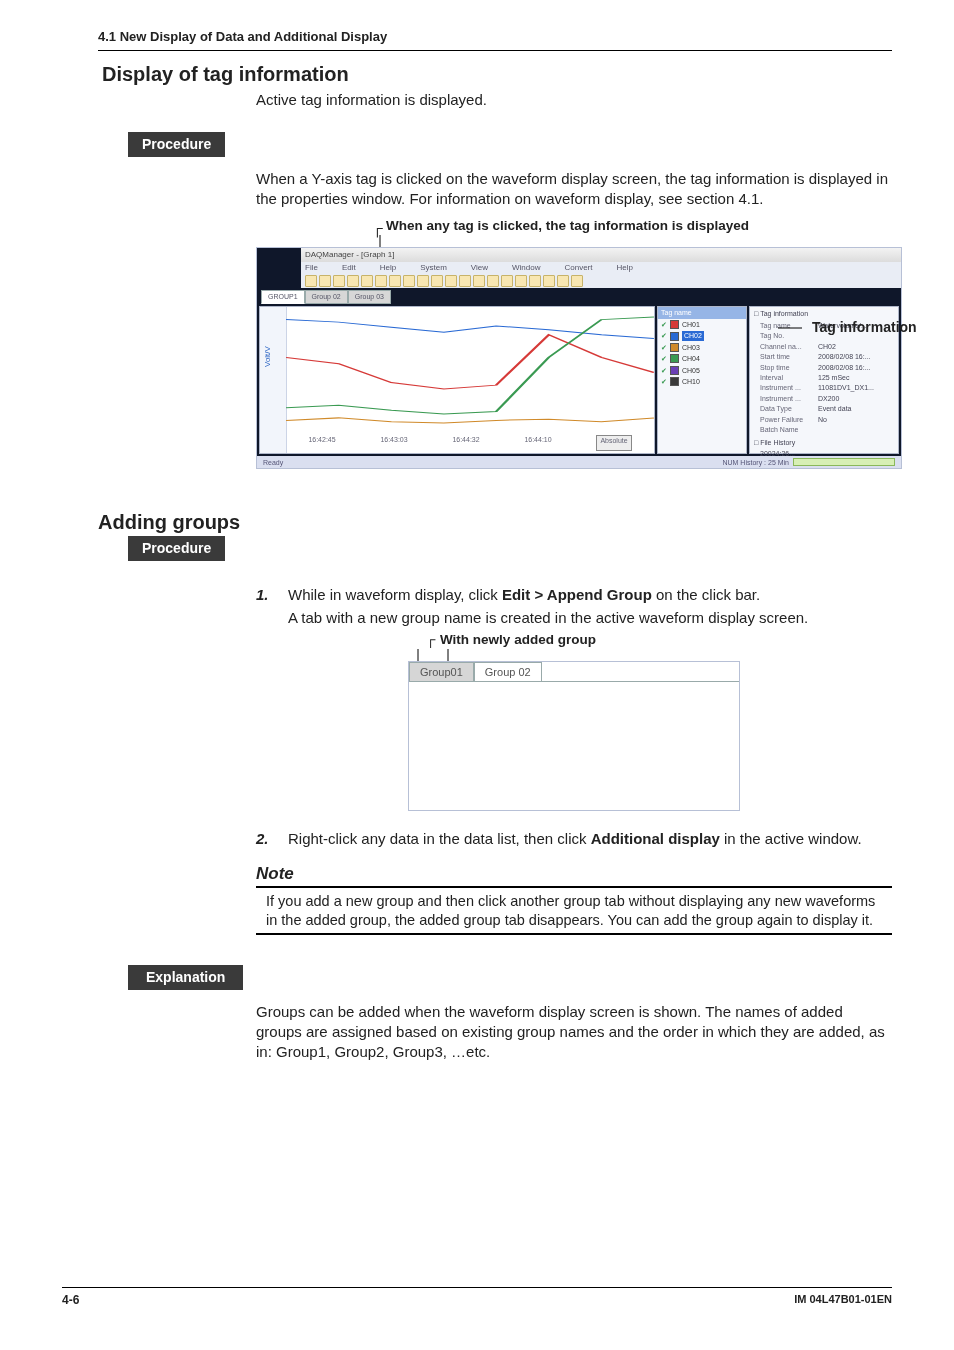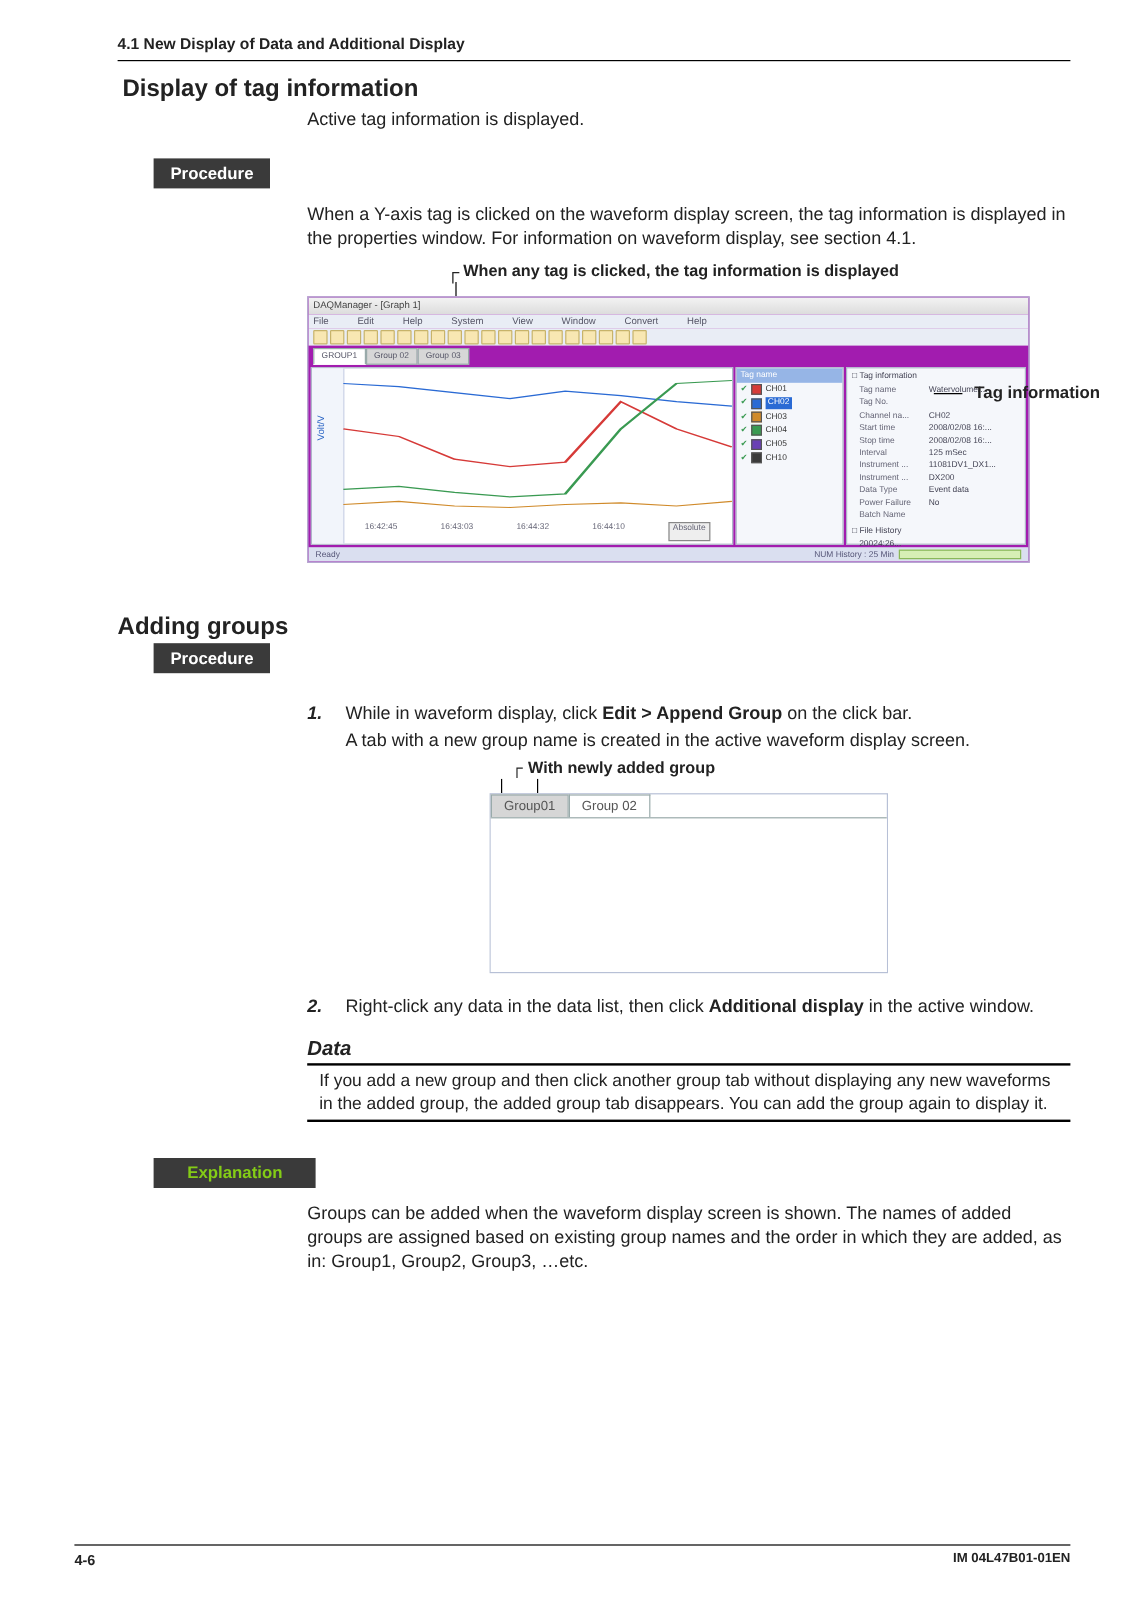--- a/index.html
+++ b/index.html
@@ -49,25 +49,26 @@
     margin: 40px 0 0 0;
   }
   
   .fig1-wrap { margin: 6px 0 0 158px; }
   .fig1-caption-line { text-align: center; font-weight: bold; font-size: 13.5px; margin-bottom: 0; }
 
   .fig1 {
     border: 1px solid #b7c0d6;
     width: 600px;
     height: 220px;
-    background: #a21caf;
+    background: #0f172a;
     position: relative;
     font-size: 8px;
     color: #333;
     overflow: hidden;
+    padding-left: 44px;
   }
   .fig1 .titlebar { height: 14px; background: linear-gradient(#f3f3f3,#dcdcdc); display:flex; align-items:center; padding:0 4px; font-size:8px; color:#444; }
   .fig1 .menubar { height: 12px; background:#e9edf5; padding:0 4px; font-size:8px; color:#556; display:flex; gap:24px; align-items:center; }
   .fig1 .menubar span { white-space:nowrap; }
   .fig1 .toolrow { height: 14px; display:flex; align-items:center; padding:0 4px; gap:2px; background:#e9edf5; }
   .fig1 .toolrow .tb { width:10px; height:10px; background:#f8e7b2; border:1px solid #c7b36a; border-radius:1px; }
   .fig1 .client { position:absolute; top:56px; left:0; right:0; bottom:12px; display:flex; }
   .fig1 .left { flex: 1; background:#fff; border:1px solid #aeb6c9; margin:2px; position:relative; }
   .fig1 .mid { width: 88px; background:#f5f7fb; border:1px solid #aeb6c9; margin:2px 0 2px 0; }
   .fig1 .right { width: 148px; background:#f5f7fb; border:1px solid #aeb6c9; margin:2px; }
@@ -112,23 +113,23 @@
   ol.steps { margin: 0 0 0 158px; padding:0; list-style:none; }
   ol.steps > li { display:flex; gap:14px; margin-bottom:4px; }
   ol.steps .num { font-style: italic; font-weight:bold; font-size:15px; width:18px; flex:0 0 18px; }
   ol.steps .txt { flex:1; font-size:15px; }
 
   .note-block { margin: 14px 0 0 158px; }
   .note-title { font-style: italic; font-weight:bold; font-size:17px; margin-bottom: -2px; }
   .note-body { font-size:14.5px; margin: 2px 6px 2px 10px; }
   .explan-label {
     display:inline-block;
-    background:#3a3a3a; color:#84cc16;
+    background:#3a3a3a; color:#ffffff;
     font-weight:bold; font-size:14px;
-    padding:3px 28px;
+    padding:3px 18px;
     margin: 26px 0 6px 30px;
   }
   .footer {
     position:absolute; left:62px; right:62px; bottom:42px;
     border-top:1px solid #000;
     display:flex; justify-content:space-between;
     font-size:12px; padding-top:4px;
   }
   .footer .l { font-weight:bold; }
   .footer .r { font-weight:bold; font-size:11px; }
@@ -368,21 +369,21 @@
   <li>
     <div class="num">2.</div>
     <div class="txt">
       <span>Right-click any data in the data list, then click </span><b>Additional display</b><span> in the active window.</span>
     </div>
   </li>
 </ol>
 
 
 <div class="note-block">
-  <div class="note-title"><span>Data</span> <span style="font-style:normal; font-weight:normal;"></span></div>
+  <div class="note-title"><span>Note</span> <span style="font-style:normal; font-weight:normal;"></span></div>
   <hr class="note-rule">
   <div class="note-body">If you add a new group and then click another group tab without displaying any new waveforms in the added group, the added group tab disappears. You can add the group again to display it.</div>
   <hr class="note-rule">
 </div>
 
 
 <div class="explan-label">Explanation</div>
 <div class="body-text">Groups can be added when the waveform display screen is shown. The names of added groups are assigned based on existing group names and the order in which they are added, as in: Group1, Group2, Group3, …etc.</div>
 
 

